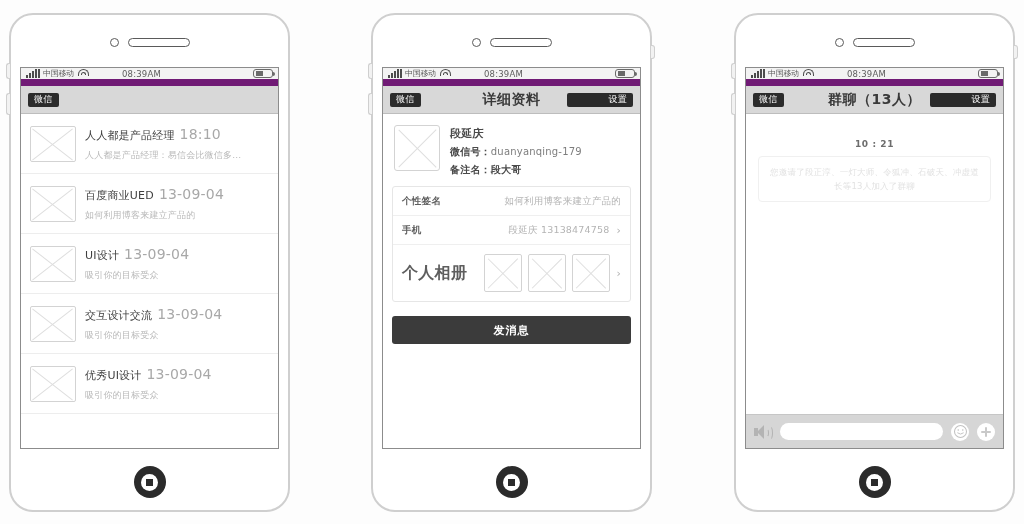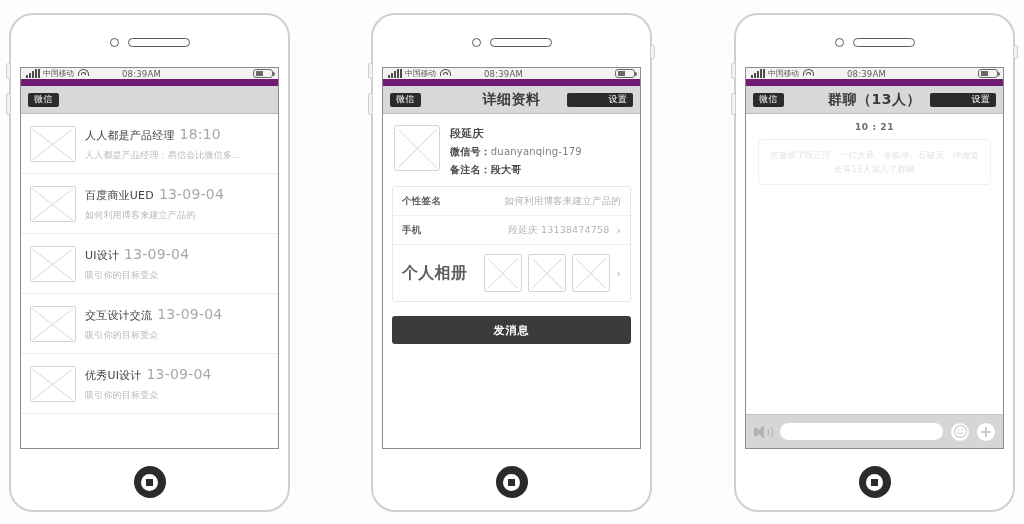--- a/index.html
+++ b/index.html
@@ -409,20 +409,21 @@
     padding: 8px 12px 0 12px;
     box-sizing: border-box;
   }
   .chat-time {
     text-align: center;
     font-size: 9px;
     color: #6d6d6d;
     font-weight: bold;
     letter-spacing: .6px;
     margin-bottom: 7px;
+    margin-top: 17px;
   }
   .sys-msg {
     border: 1px solid #f0f0f0;
     border-radius: 4px;
     padding: 8px 10px;
     font-size: 8.5px;
     line-height: 1.65;
     color: #e2e2e2;
     text-align: center;
     background: #fff;

